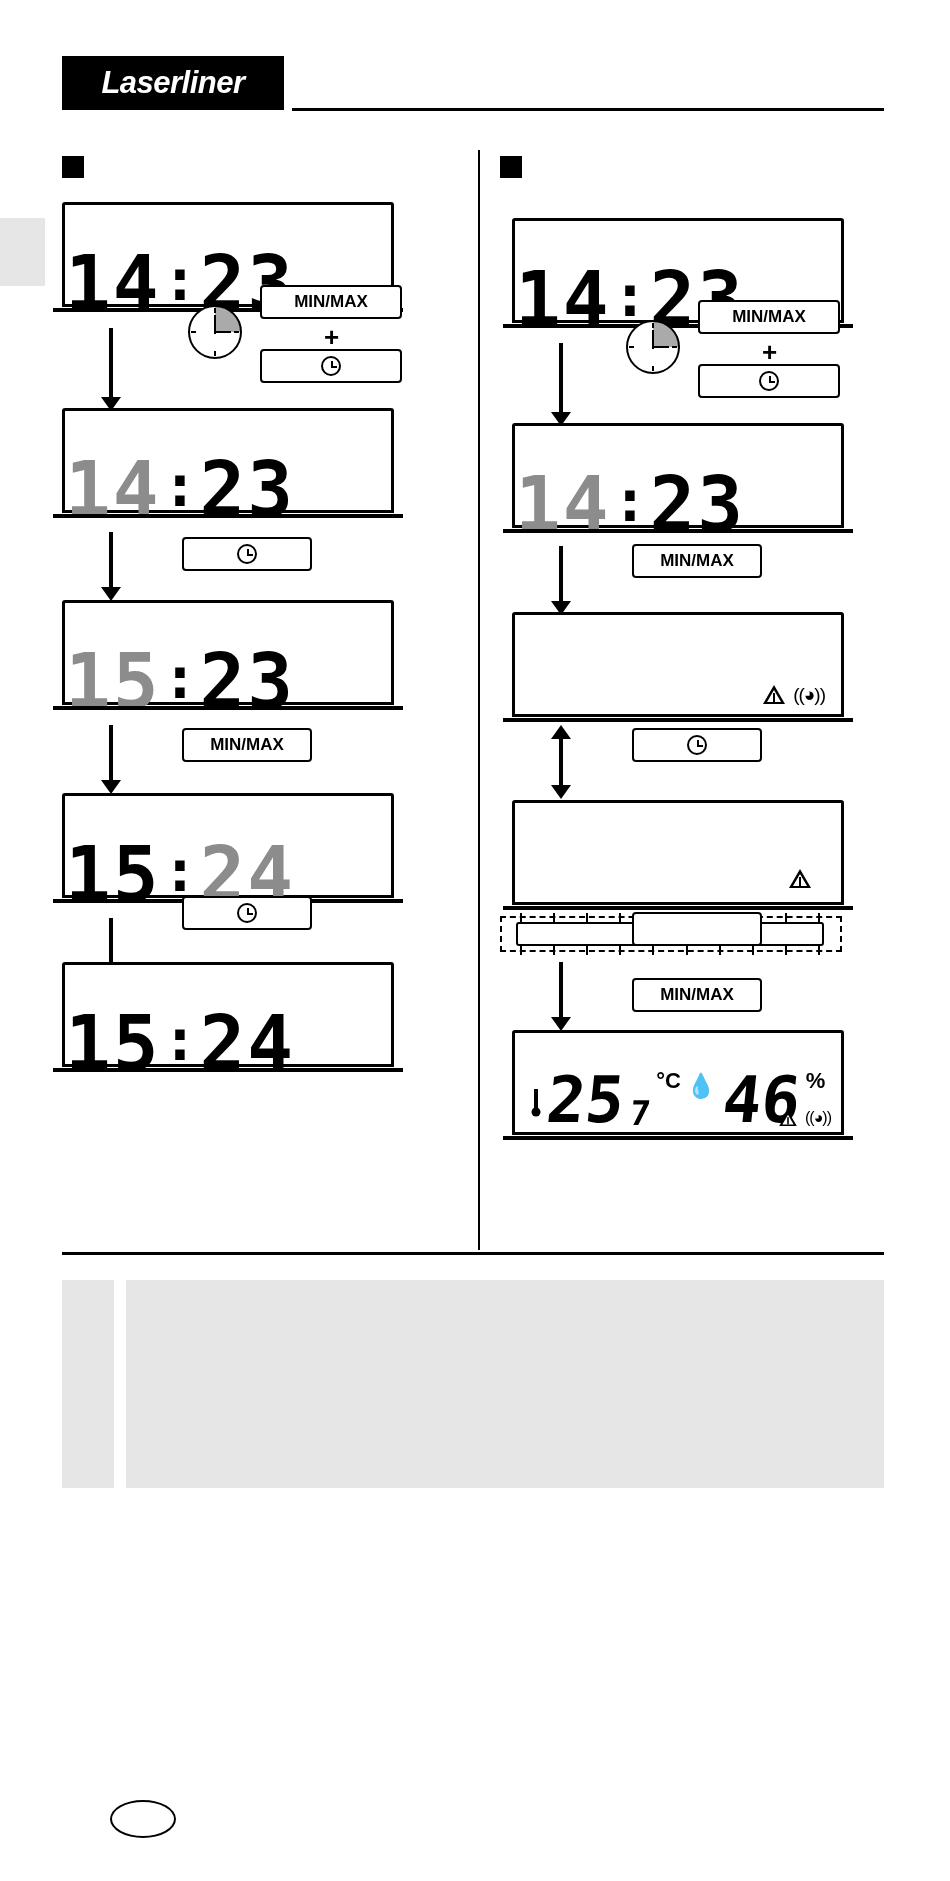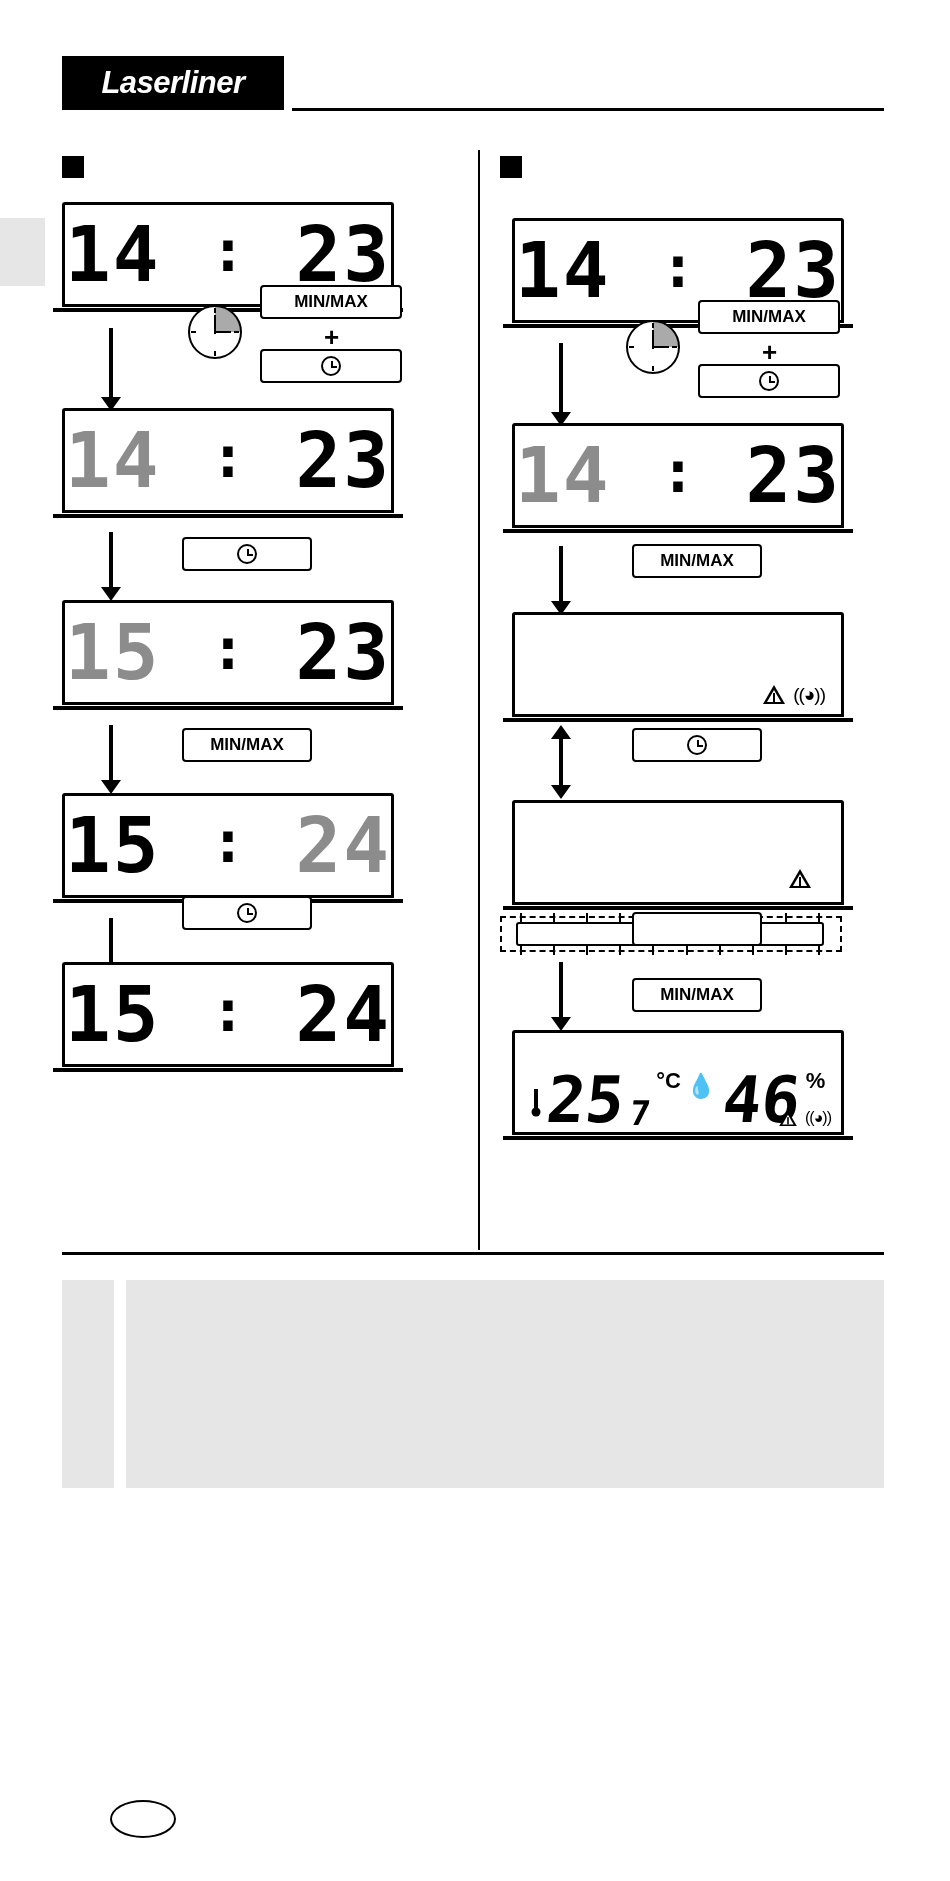--- a/index.html
+++ b/index.html
@@ -90,22 +90,23 @@
     position: absolute;
     left: -12px;
     bottom: -8px;
     width: calc(100% + 24px);
     height: 4px;
     background: #000;
   }
   .lcd-inner {
     display: flex;
     align-items: center;
-    justify-content: space-between;
+    justify-content: flex-start;
     height: 100%;
+    margin-top: 29px;
   }
 
   
   .seg {
     font-family: "DejaVu Sans Mono", monospace;
     font-weight: bold;
     font-size: 76px;
     letter-spacing: 2px;
     line-height: 1;
     transform: skewX(-6px) scaleX(1.25);

